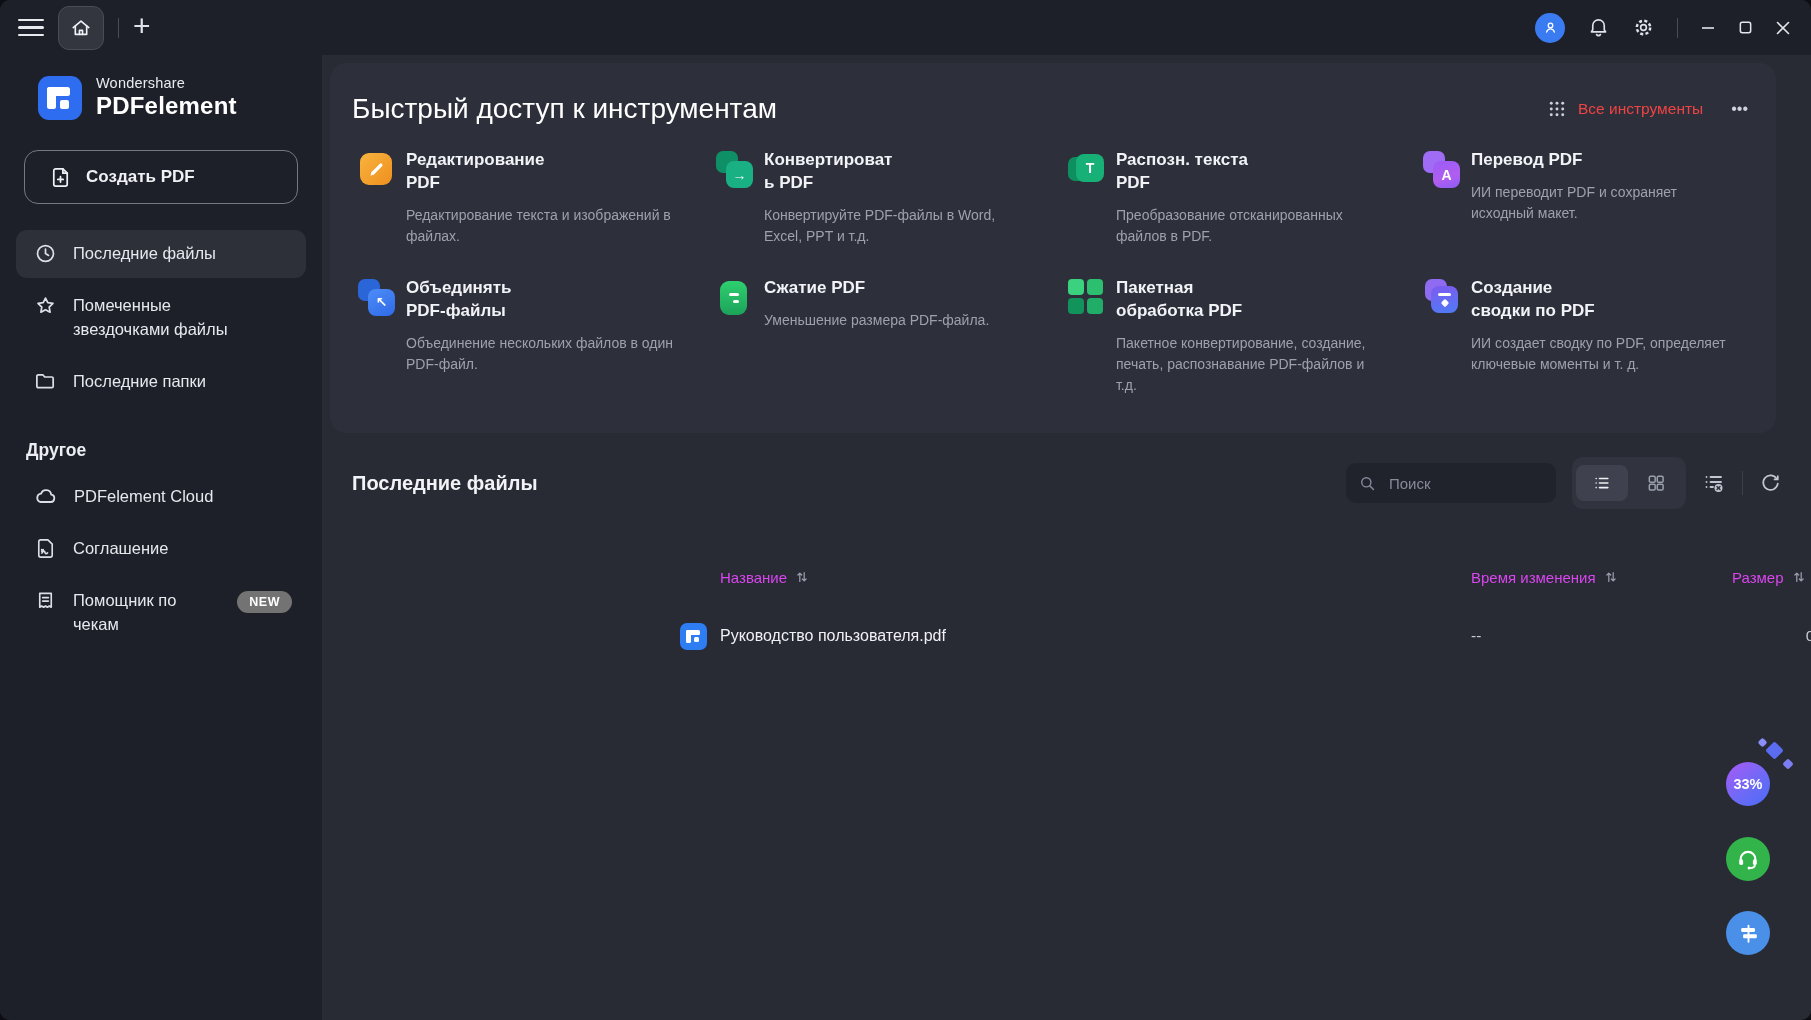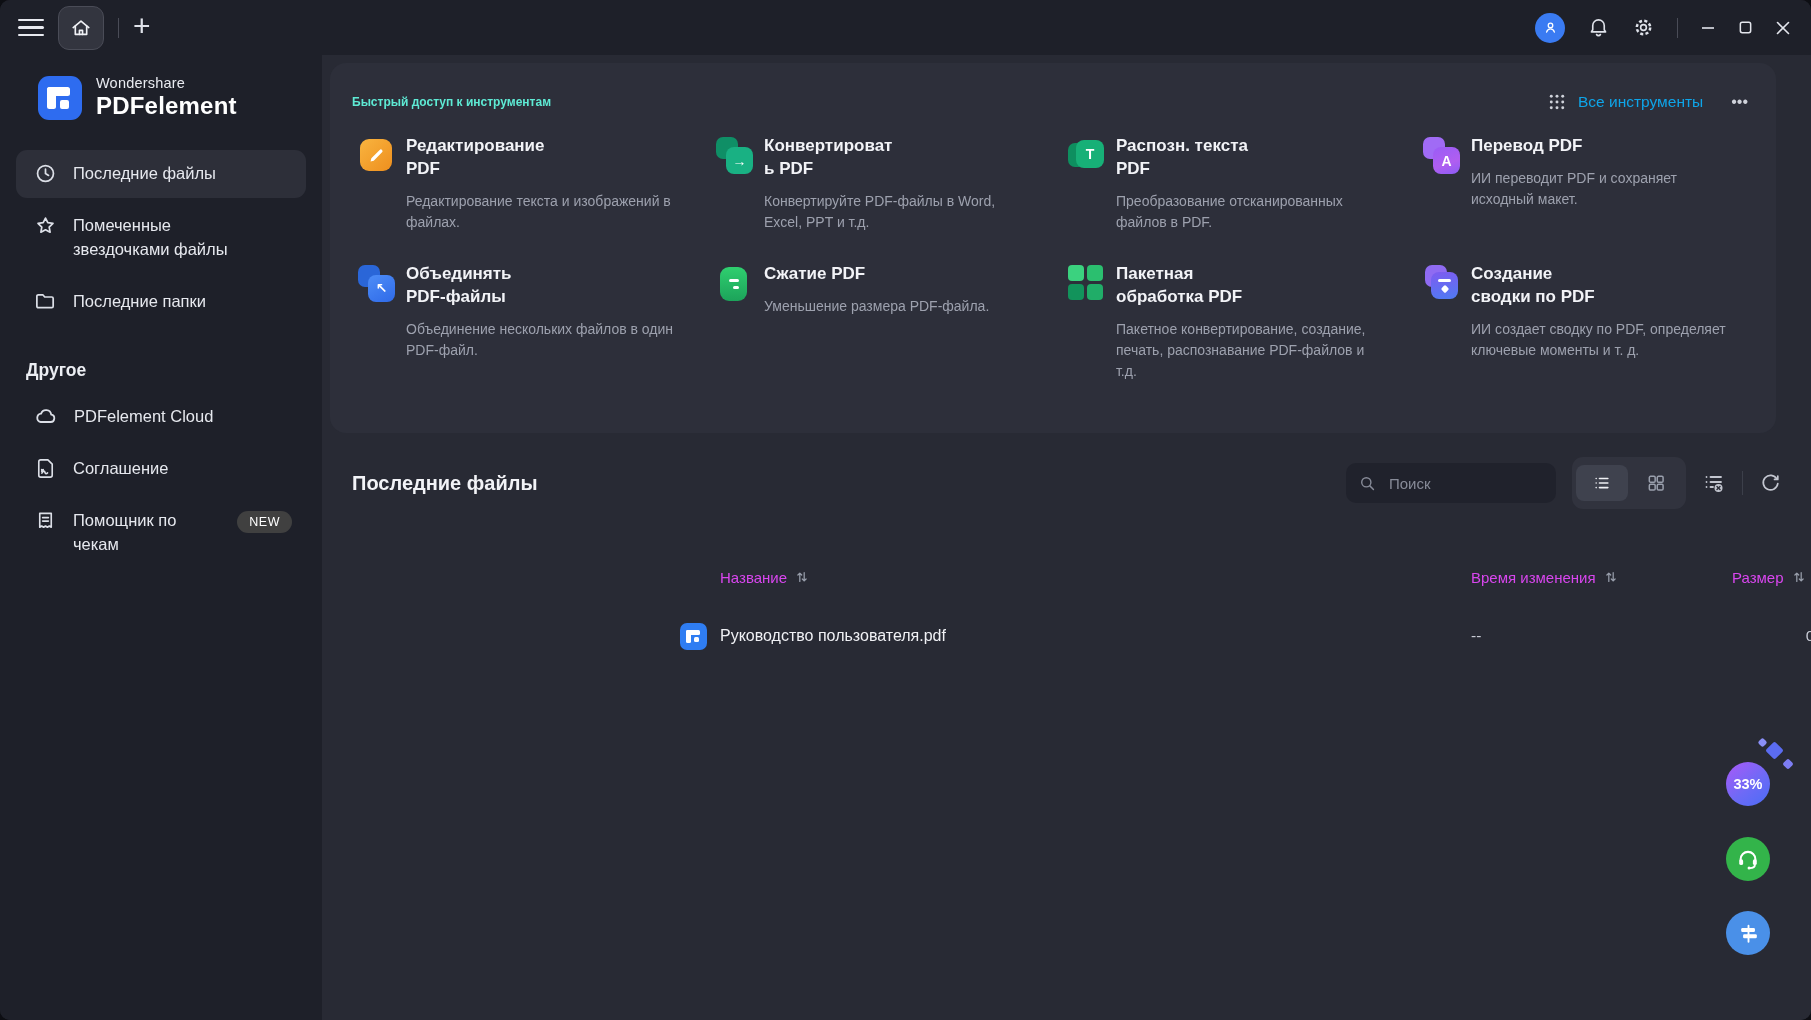--- a/index.html
+++ b/index.html
@@ -33,29 +33,29 @@
     font-size:17px;font-weight:700;cursor:pointer;padding:0 0 0 24px;}
   .side-btn.primary{background:#f7f8fa;color:#1b1d26;}
   .side-btn.secondary{background:transparent;color:#f0f1f5;border:1.5px solid #757884;}
   .nav{margin-top:26px;}
   .nav-item{display:flex;align-items:flex-start;gap:16px;margin:4px 16px;padding:12px 10px 12px 18px;border-radius:11px;
     color:#e6e8ee;font-size:16.5px;cursor:pointer;position:relative;}
   .nav-item.active{background:#2d2f39;}
   .nav-item .nicon{flex:none;color:#dcdfe7;margin-top:0px;}
   .nav-item .lbl{line-height:1.45;max-width:190px;}
   .other-hdr{margin:34px 0 12px 26px;font-size:17.5px;font-weight:700;color:#eceef3;}
-  .badge-new{position:absolute;right:14px;top:14px;background:#404040;color:#fff;font-size:12.5px;font-weight:400;
+  .badge-new{position:absolute;right:14px;top:14px;background:#737373;color:#fff;font-size:12.5px;font-weight:700;
     padding:4px 12px;border-radius:13px;letter-spacing:.5px;}
 
   
   .main{position:absolute;left:322px;top:55px;right:0;bottom:0;background:#282a34;}
   .card{position:absolute;left:8px;top:8px;right:35px;height:370px;background:#2d2f3a;border-radius:16px;}
   .card-head{display:flex;align-items:center;padding:30px 28px 0 22px;}
-  .card-title{font-size:12px;font-weight:700;color:#5eead4;}
-  .all-tools{margin-left:auto;display:flex;align-items:center;gap:12px;color:#0ea5e9;font-size:15.5px;cursor:pointer;}
+  .card-title{font-size:28px;font-weight:400;color:#ffffff;}
+  .all-tools{margin-left:auto;display:flex;align-items:center;gap:12px;color:#ef4444;font-size:15.5px;cursor:pointer;}
   .ellipsis-btn{margin-left:28px;cursor:pointer;color:#cfd2da;}
 
   .tools{display:grid;grid-template-columns:358px 352px 355px 1fr;padding:24px 0 0 28px;row-gap:30px;}
   .tool{position:relative;padding-left:48px;cursor:pointer;}
   .tool-title{font-size:17px;font-weight:700;color:#f2f3f7;line-height:1.35;white-space:pre-line;}
   .tool-desc{margin-top:10px;font-size:14px;color:#9da1ae;line-height:1.5;max-width:272px;}
   .ticon{position:absolute;left:0;top:2px;width:40px;height:40px;}
 
   
   .sq{position:absolute;border-radius:7px;}
@@ -213,20 +213,31 @@
           <i class="b2"></i>
           <i class="b3"></i>
         </span>
       <span>
         <div class="brand-t1">Wondershare</div>
         <div class="brand-t2">PDFelement</div>
       </span>
     </div>
 
 
+    <div class="side-btn secondary">
+      <span>
+        <svg width="23" height="23" viewBox="0 0 24 24" fill="none" stroke="#f0f1f5" stroke-width="1.8" stroke-linecap="round" stroke-linejoin="round">
+          <path d="M14.5 3H7a2 2 0 0 0-2 2v14a2 2 0 0 0 2 2h10a2 2 0 0 0 2-2V7.5L14.5 3z"></path>
+          <path d="M14.5 3v4.5H19"></path>
+            <path d="M12 11.2v5.6"></path>
+            <path d="M9.2 14h5.6"></path>
+        </svg>
+      </span>
+      <span>Создать PDF</span>
+    </div>
 
     <div class="nav">
       <div class="nav-item active">
         <span class="nicon">
           <svg width="23" height="23" viewBox="0 0 24 24" fill="none" stroke="currentColor" stroke-width="1.8" stroke-linecap="round">
             <circle cx="12" cy="12" r="8.3"></circle>
               <path d="M12 7.5V12l3.2 2"></path>
           </svg>
         </span>
         <span class="lbl">Последние файлы</span>

